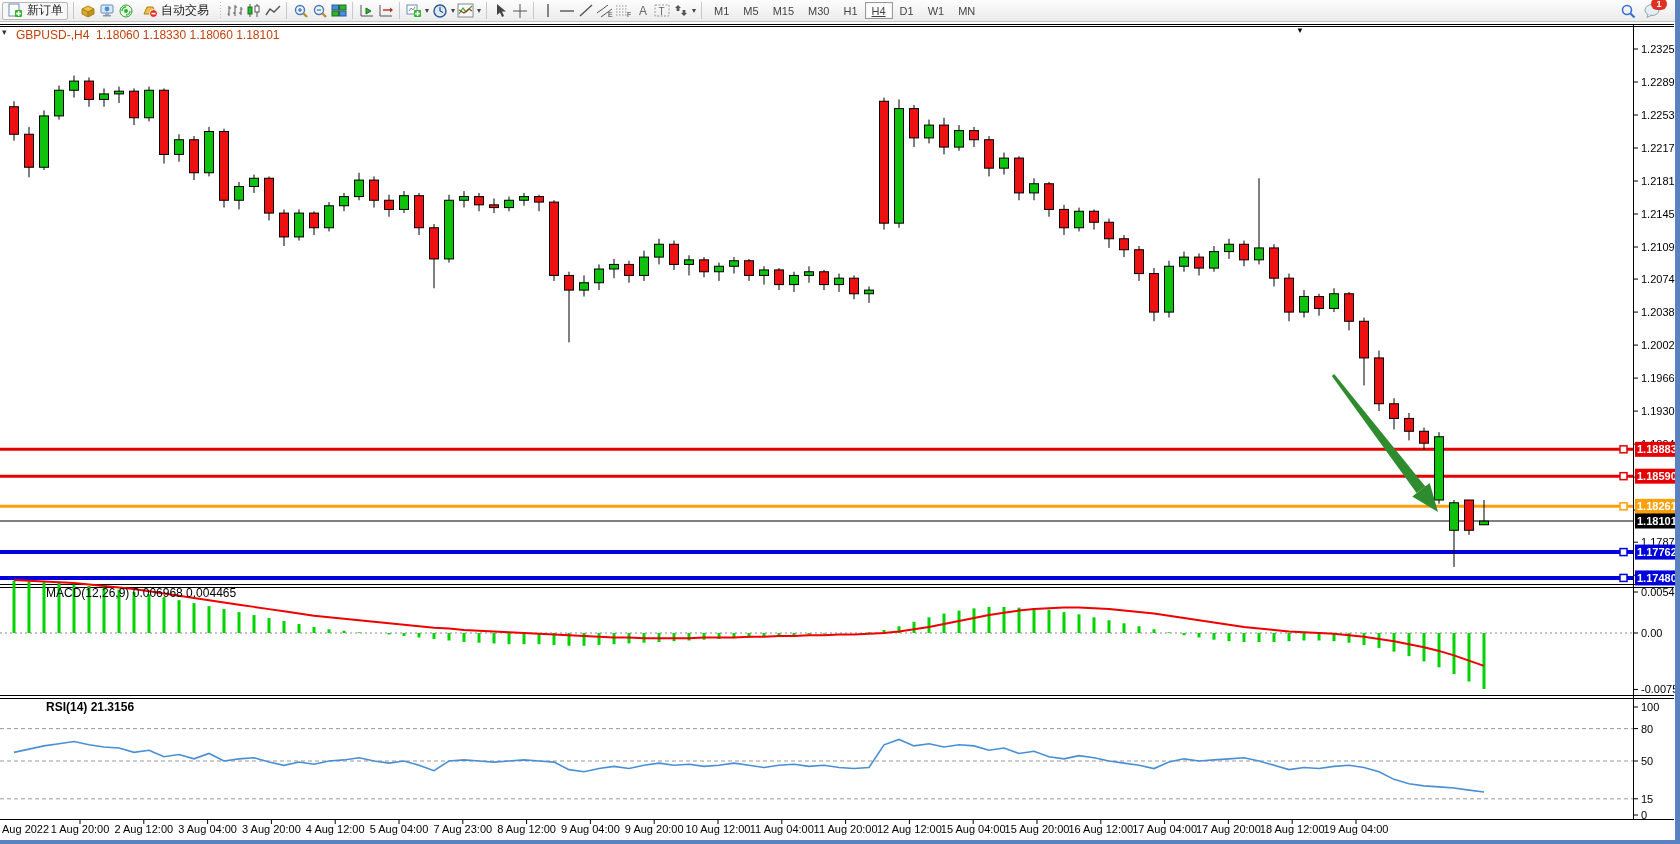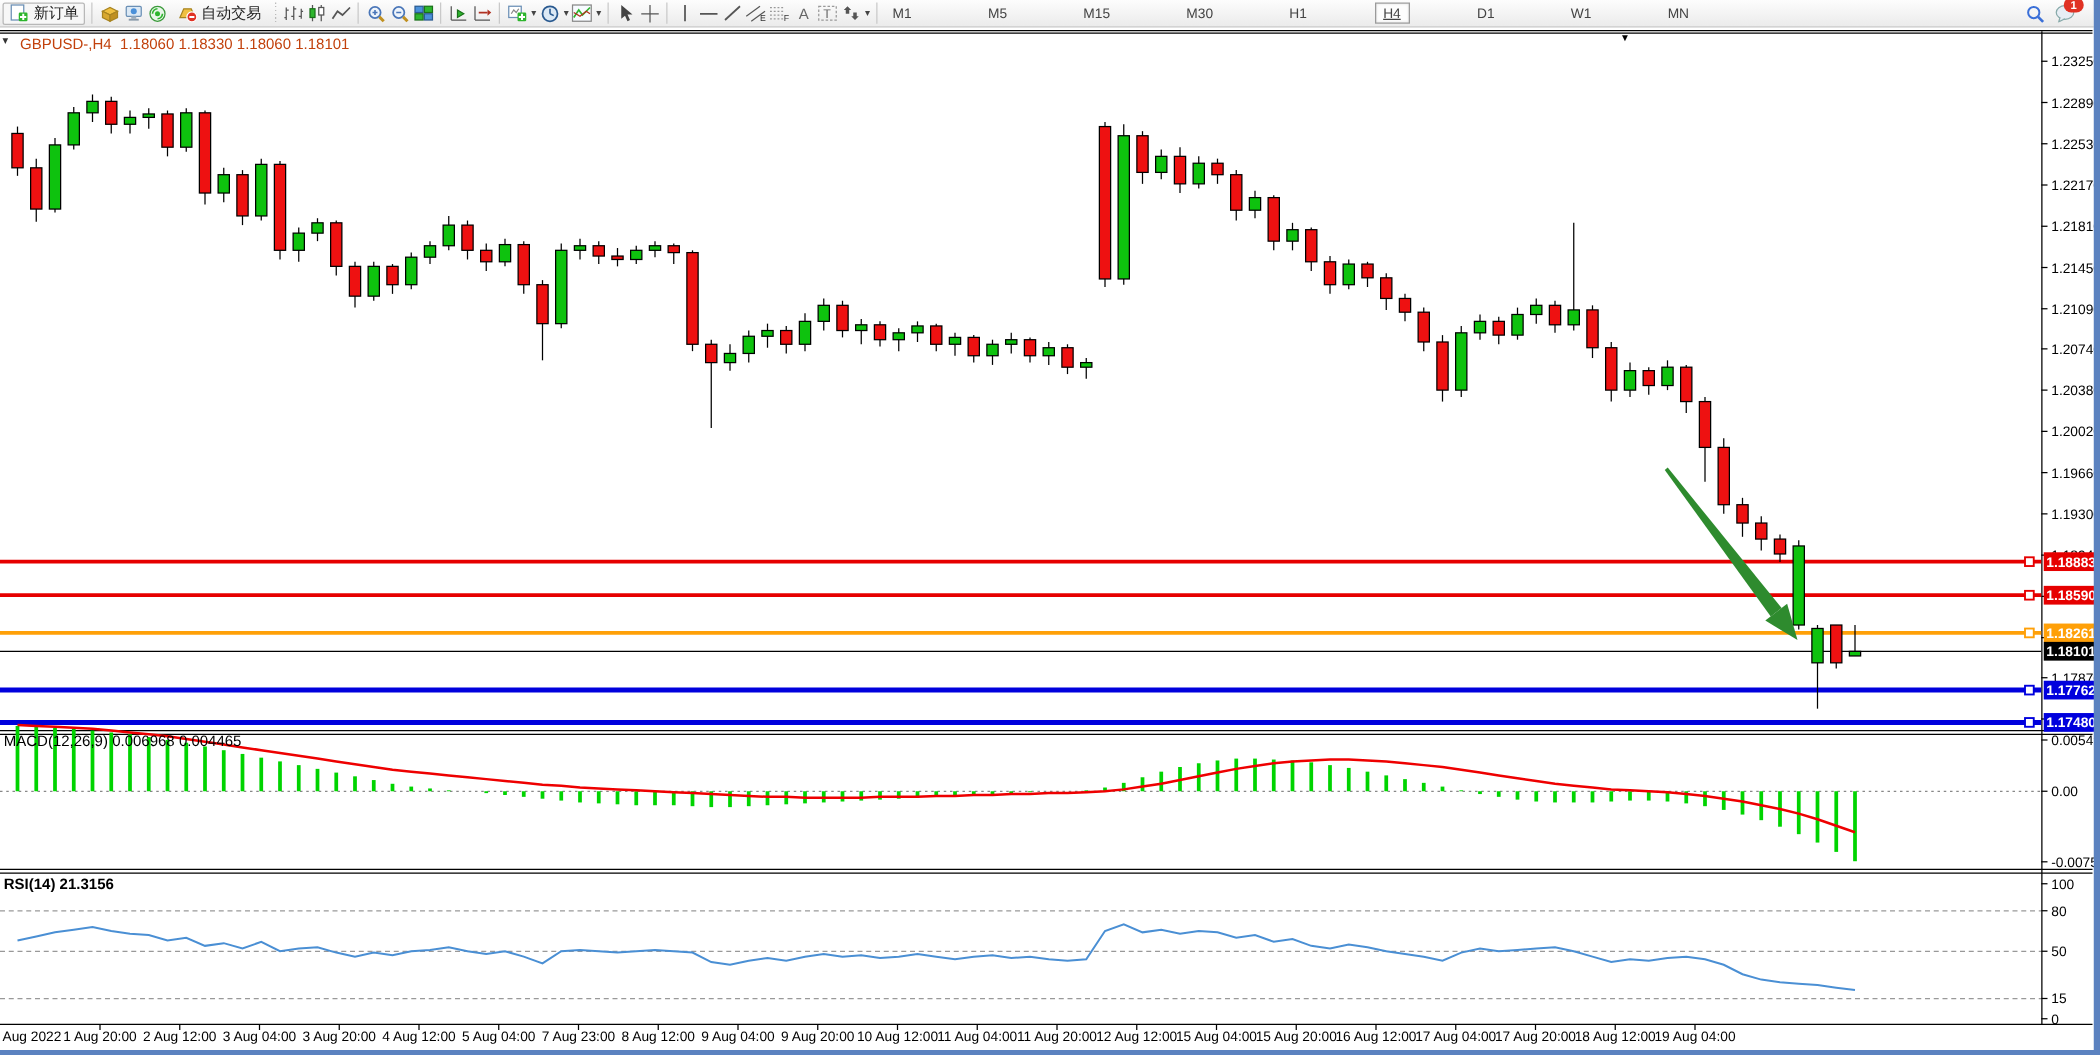--- a/index.html
+++ b/index.html
@@ -17,21 +17,21 @@
   .icon{width:17px;height:17px;display:inline-flex;align-items:center;justify-content:center;}
   .caret{font-size:8px;color:#444;margin-left:1px;}
   .tf{font-size:11px;color:#444;padding:2px 6px;border:1px solid transparent;height:17px;box-sizing:border-box;display:flex;align-items:center;}
   .tf.active{border:1px solid #9a9a9a;background:#fdfdfd;box-shadow:inset 0 0 2px #ddd;text-decoration:underline;}
   .tb-right{margin-left:auto;display:flex;align-items:center;gap:8px;padding-right:14px;}
   .badge{position:absolute;top:-4px;right:-6px;background:#e03224;color:#fff;font-size:9px;font-weight:bold;
     border-radius:7px;min-width:12px;height:12px;display:flex;align-items:center;justify-content:center;padding:0 2px;}
   
   .chart-title{position:absolute;top:28px;left:16px;font-size:12px;color:#c2410c;z-index:5;}
   .title-caret{position:absolute;top:27px;left:2px;font-size:9px;color:#333;z-index:5;}
-  .pane-label{position:absolute;font-size:12px;color:#000;z-index:5;}
+  .pane-label{position:absolute;font-size:12px;color:#000;z-index:5;margin-left:43px;}
   .shift-marker{position:absolute;top:26px;left:1296px;font-size:8px;color:#000;z-index:5;}
   
   .edge-right{position:absolute;top:0;right:0;width:5px;height:844px;background:#5b82c0;}
   .edge-bottom{position:absolute;left:0;bottom:0;width:1680px;height:4px;background:#5b82c0;}
   svg text{font-family:"Liberation Sans",sans-serif;}
 </style>
 </head>
 <body>
 
 <div class="toolbar">
@@ -218,21 +218,21 @@
       </svg>
   </span>
   <span class="icon">
     <svg width="16" height="15">
         <polygon points="5,2 8,5 6.4,5 6.4,8 3.6,8 3.6,5 2,5" fill="#555"></polygon>
         <polygon points="11,13 8,10 9.6,10 9.6,7 12.4,7 12.4,10 14,10" fill="#555"></polygon>
       </svg>
   </span>
     <span class="caret">▾</span>
   <span class="sep"></span>
-  <div style="display:flex;gap:47px;">
+  <div style="display:flex;">
     <span class="tf">M1</span>
     <span class="tf">M5</span>
     <span class="tf">M15</span>
     <span class="tf">M30</span>
     <span class="tf">H1</span>
     <span class="tf active">H4</span>
     <span class="tf">D1</span>
     <span class="tf">W1</span>
     <span class="tf">MN</span>
   </div>

